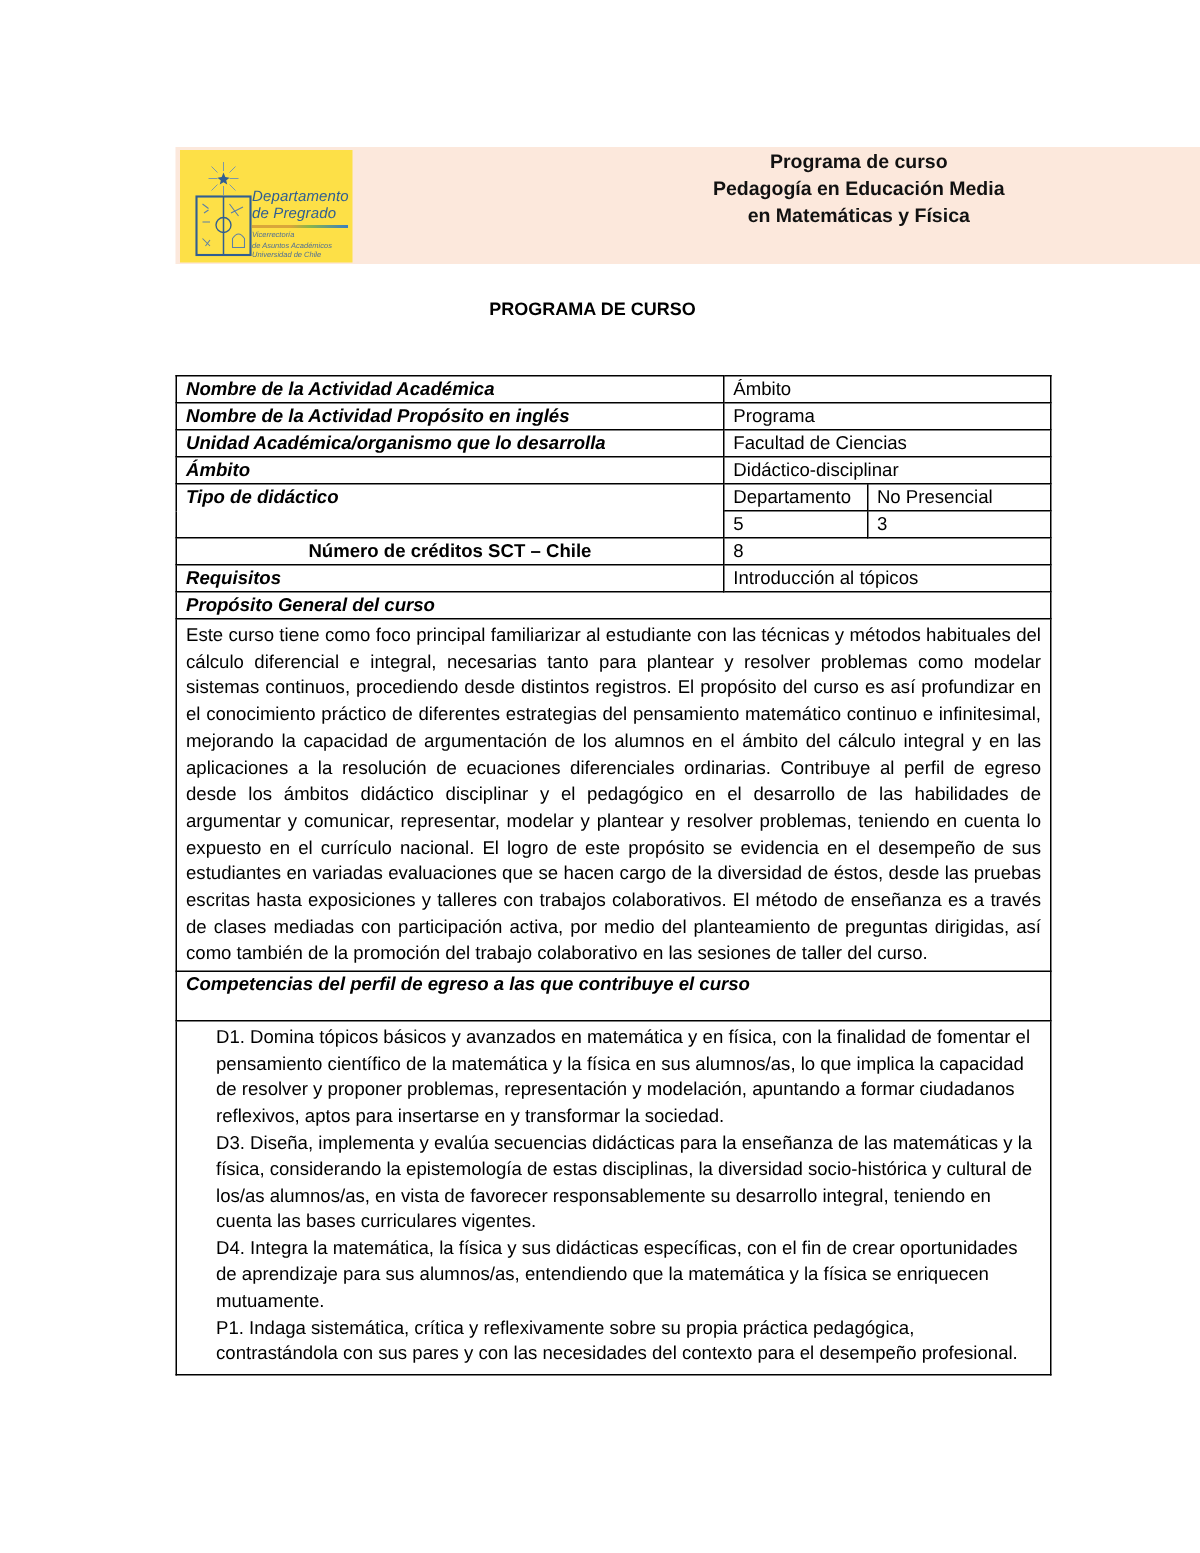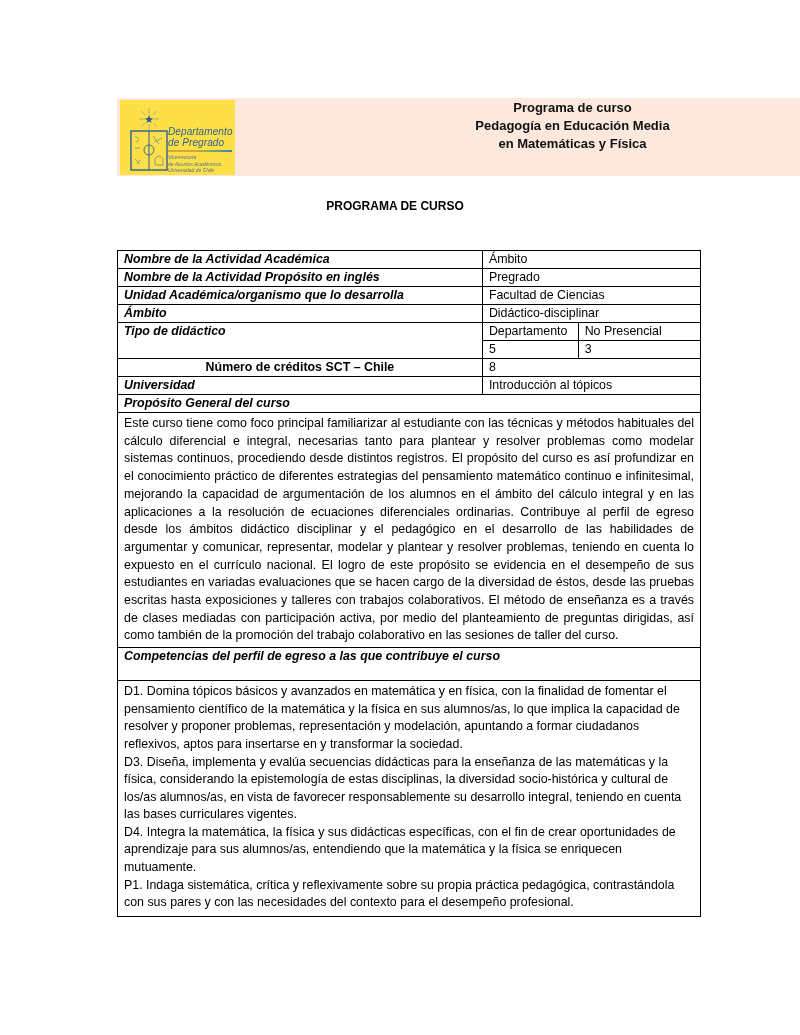--- a/index.html
+++ b/index.html
@@ -35,21 +35,21 @@
   }
   .tbl td { border: 1.2px solid #000; padding: 0 6px; height: 17px; line-height: 17px; vertical-align: top; }
   .lbl { font-style: italic; font-weight: bold; }
   .lbl-plain { font-weight: bold; text-align: center; }
   .c1 { width: 343px; }
   .c2 { width: 90px; }
   .c3 { width: 115px; }
   .body-cell { text-align: justify; line-height: 17.7px !important; padding: 2px 6px 2px 6px !important; }
   .comp-cell { line-height: 17.6px !important; padding: 2px 6px 4px 6px !important; }
   .comp-head { height: 32px !important; }
-  .comp-item { display: block; }
+  .comp-item { display: block; margin-left: 20px; }
 </style>
 </head>
 <body>
 
 <div class="header-band"></div>
 <div class="logo-box">
   <svg class="logo-emblem" viewBox="0 0 42 68">
     <g stroke="#6d8fb5" stroke-width="0.6" fill="none">
       <line x1="21" y1="4" x2="21" y2="10"></line>
         <line x1="21" y1="20" x2="21" y2="26"></line>
@@ -93,21 +93,21 @@
       <col class="c2">
       <col class="c3">
     </colgroup>
   <tbody>
       <tr>
     <td class="lbl">Nombre de la Actividad Académica</td>
     <td colspan="2">Ámbito</td>
   </tr>
   <tr>
     <td class="lbl">Nombre de la Actividad Propósito en inglés</td>
-    <td colspan="2">Pregrado</td>
+    <td colspan="2">Programa</td>
   </tr>
   <tr>
     <td class="lbl">Unidad Académica/organismo que lo desarrolla</td>
     <td colspan="2">Facultad de Ciencias</td>
   </tr>
   <tr>
     <td class="lbl">Ámbito</td>
     <td colspan="2">Didáctico-disciplinar</td>
   </tr>
   <tr>
@@ -117,21 +117,21 @@
   </tr>
   <tr>
     <td>5</td>
     <td>3</td>
   </tr>
   <tr>
     <td class="lbl-plain">Número de créditos SCT – Chile</td>
     <td colspan="2">8</td>
   </tr>
   <tr>
-    <td class="lbl">Universidad</td>
+    <td class="lbl">Requisitos</td>
     <td colspan="2">Introducción al tópicos</td>
   </tr>
   <tr>
     <td colspan="3" class="lbl">Propósito General del curso</td>
   </tr>
   <tr>
     <td colspan="3" class="body-cell">Este curso tiene como foco principal familiarizar al estudiante con las técnicas y métodos habituales del cálculo diferencial e integral, necesarias tanto para plantear y resolver problemas como modelar sistemas continuos, procediendo desde distintos registros.  El propósito del curso es así profundizar en el conocimiento práctico de diferentes estrategias del pensamiento matemático continuo e infinitesimal, mejorando la capacidad de argumentación de los alumnos en el ámbito del cálculo integral y en las aplicaciones a la resolución de ecuaciones diferenciales ordinarias. Contribuye al perfil de egreso desde los ámbitos didáctico disciplinar y el pedagógico en el desarrollo de las habilidades de argumentar y comunicar, representar, modelar y plantear y resolver problemas, teniendo en cuenta lo expuesto en el currículo nacional. El logro de este propósito se evidencia en el desempeño de sus estudiantes en variadas evaluaciones que se hacen cargo de la diversidad de éstos, desde las pruebas escritas hasta exposiciones y talleres con trabajos colaborativos. El método de enseñanza es a través de clases mediadas con participación activa, por medio del planteamiento de preguntas dirigidas, así como también de la promoción del trabajo colaborativo en las sesiones de taller del curso.</td>
   </tr>
   <tr>
     <td colspan="3" class="lbl comp-head">Competencias del perfil de egreso a las que contribuye el curso</td>

